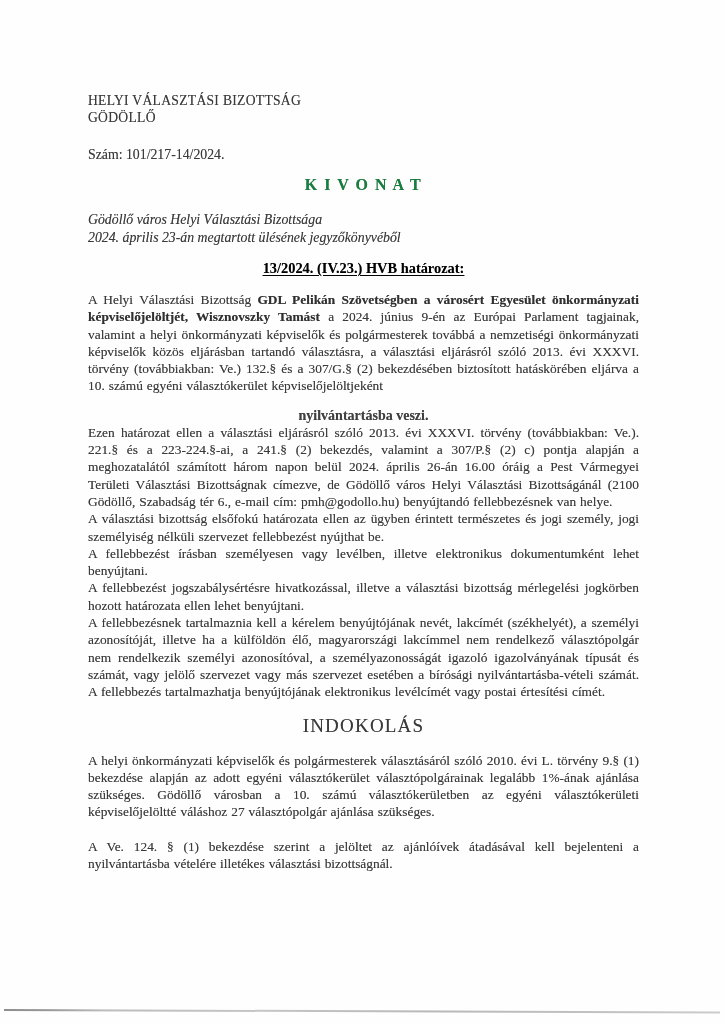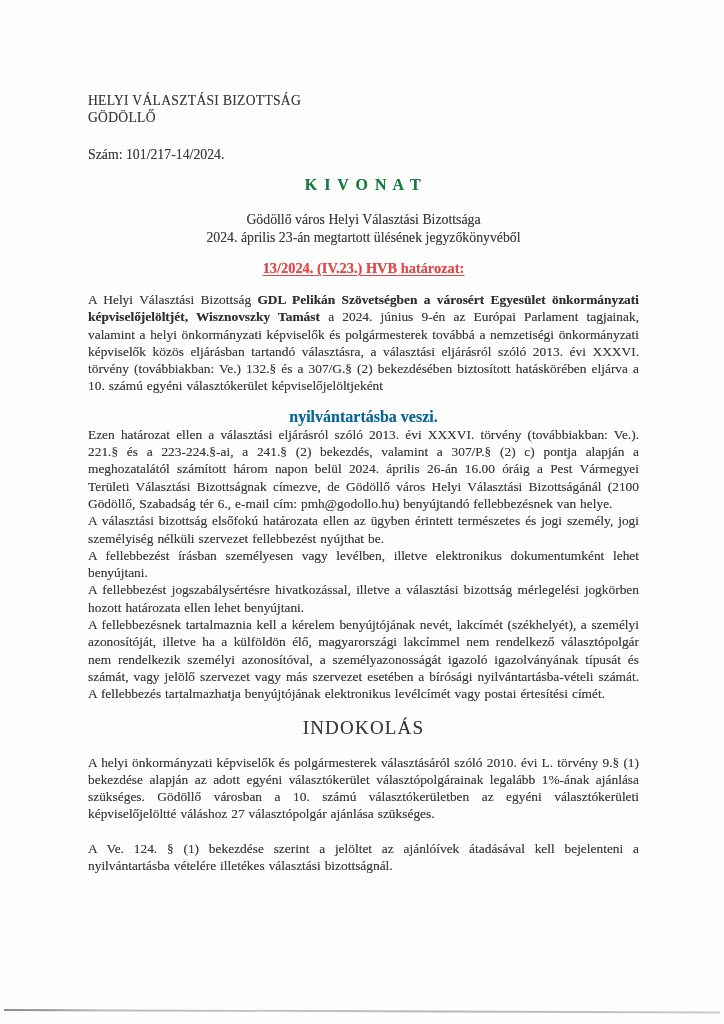--- a/index.html
+++ b/index.html
@@ -36,51 +36,52 @@
   .doc-title {
     margin: 13px 0 0 0;
     text-align: center;
     font-size: 16px;
     font-weight: bold;
     letter-spacing: 1.5px;
     color: #15803d;
   }
   .meeting {
     margin-top: 17px;
-    text-align: center;
+    text-align: left;
     font-size: 13.8px;
     line-height: 17.5px;
+    font-style: italic;
   }
   .decision-heading {
     margin-top: 14px;
     text-align: center;
     font-size: 14.4px;
     font-weight: bold;
-    color: #ef4444;
+    color: #000000;
   }
   .decision-heading .u {
     text-decoration: underline;
     text-underline-offset: 2px;
   }
   p.par {
     margin: 0;
     font-size: 13.4px;
     line-height: 17.3px;
     text-align: justify;
     word-spacing: 0.6px;
   }
   .decision-par {
     margin-top: 14px !important;
   }
   .verdict {
     margin-top: 13px;
     text-align: center;
     font-weight: bold;
-    font-size: 16px;
-    color: #0369a1;
+    font-size: 14px;
+    color: #404040;
   }
   .appeal-section {
     margin-top: 0;
   }
   .section-heading {
     margin-top: 14px;
     text-align: center;
     font-size: 19px;
     letter-spacing: 1.2px;
   }

